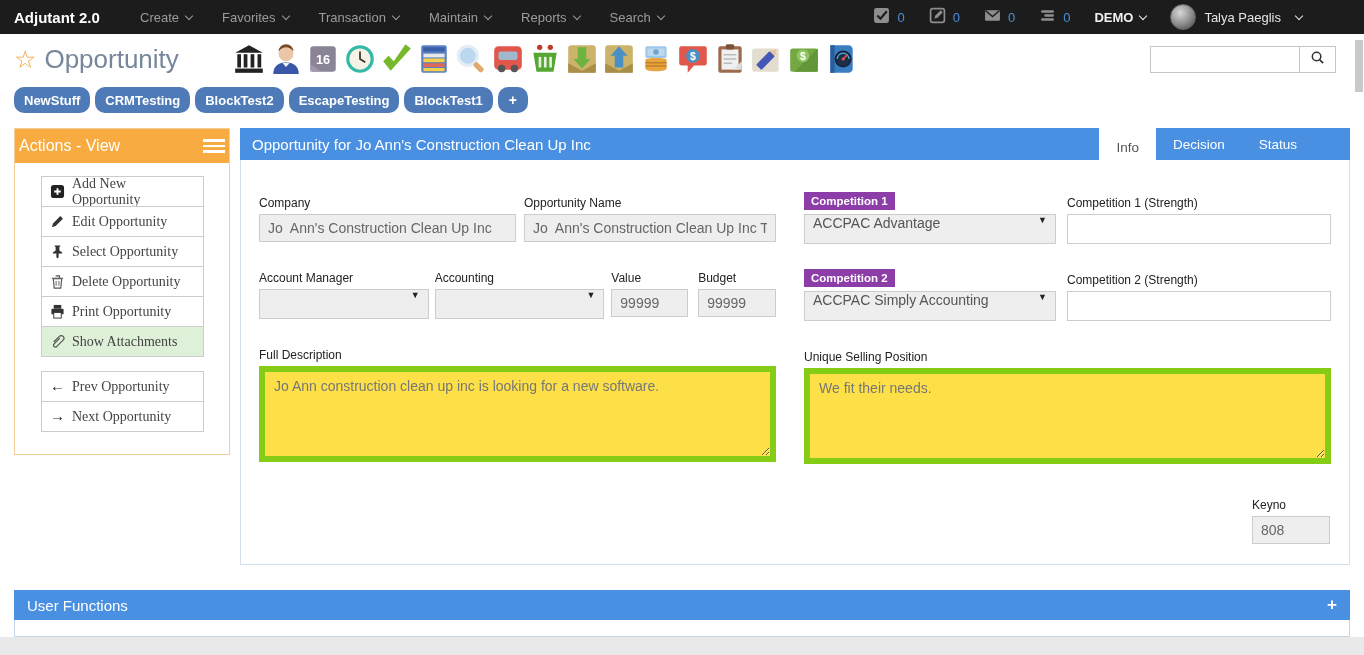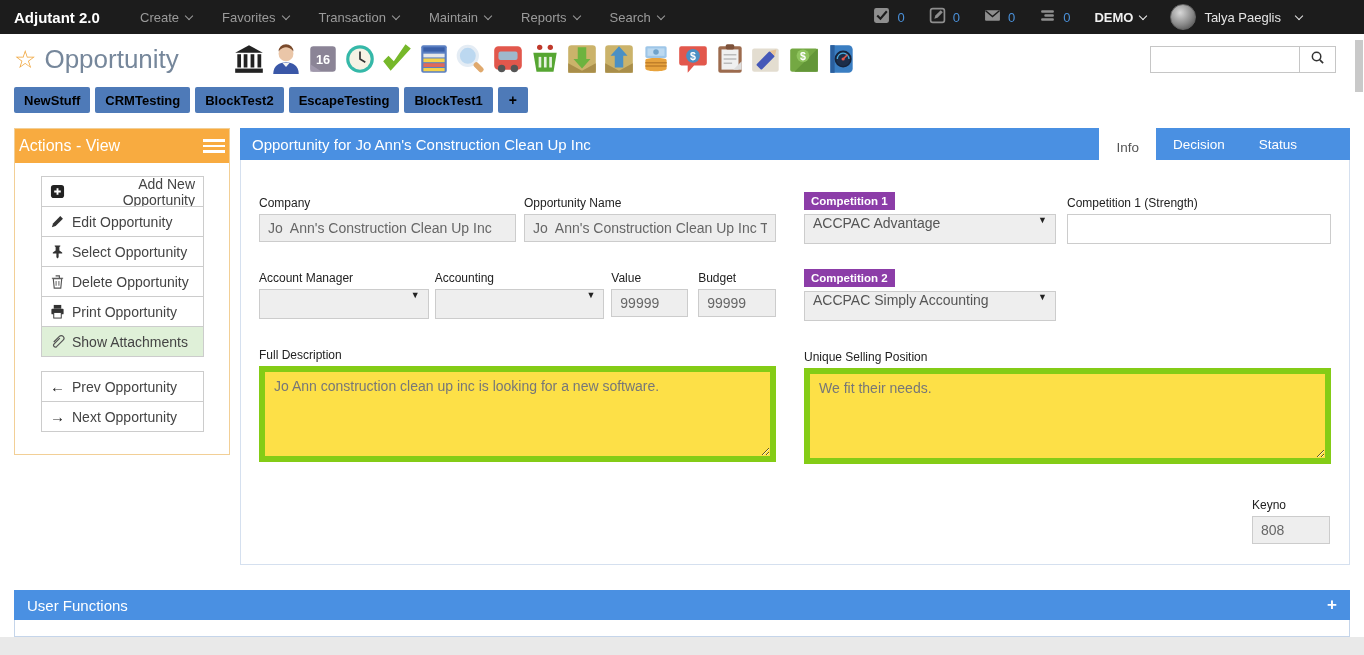--- a/index.html
+++ b/index.html
@@ -29,34 +29,34 @@
   .page-title { font-size:26px; font-weight:400; color:#76879b; }
   .toolbar-icons { display:flex; gap:3px; align-items:center; }
   .ticon { width:34px; height:34px; display:inline-flex; cursor:pointer; }
   .ticon svg { width:100%; height:100%; }
   .search-wrap { margin-left:auto; margin-right:28px; display:flex; }
   .search-input { width:150px; height:27px; border:1px solid #c6c6c6; padding:0 8px; font-size:13px; font-family:inherit; }
   .search-btn { width:36px; height:27px; border:1px solid #c6c6c6; border-left:none; background:#fff; cursor:pointer; display:flex; align-items:center; justify-content:center; }
 
   
   .ws-tabs { padding:3px 0 9px 14px; display:flex; gap:5px; background:#fff; }
-  .ws-tab { background:#4e7ab8; color:#000000; font-size:13px; font-weight:bold; padding:5px 10px; border:none; border-radius:2px; cursor:pointer; font-family:inherit; }
+  .ws-tab { background:#4e7ab8; color:#ffffff; font-size:13px; font-weight:bold; padding:5px 10px; border:none; border-radius:10px; cursor:pointer; font-family:inherit; }
   .ws-add { min-width:30px; font-size:14px; }
 
   
   .content { display:flex; gap:10px; padding:6px 14px 0; background:#fff; align-items:flex-start; }
 
   .sidebar { width:216px; border:1px solid #f2cf96; background:#fff; }
   .side-head { background:#f8ab40; color:#fff; font-size:16px; height:34px; display:flex; align-items:center; padding:0 4px; }
   .hamburger { margin-left:auto; cursor:pointer; display:flex; flex-direction:column; gap:3px; }
   .hamburger i { width:22px; height:2.5px; background:#fff; display:block; }
   .side-body { padding:13px 25px 22px 26px; }
   .btn-group { display:flex; flex-direction:column; }
   .btn-group + .btn-group { margin-top:14px; }
-  .action-btn { border:1px solid #ccc; background:#fff; color:#444; font-size:14px; text-align:right; padding:0 8px; display:flex; align-items:center; gap:7px; cursor:pointer; margin-top:-1px; height:31px; font-family:Liberation Sans, sans-serif; }
+  .action-btn { border:1px solid #ccc; background:#fff; color:#444; font-size:14px; text-align:left; padding:0 8px; display:flex; align-items:center; gap:7px; cursor:pointer; margin-top:-1px; height:31px; font-family:Liberation Serif, serif; }
   .action-btn:first-child { margin-top:0; }
   .action-btn.highlight { background:#dff0d8; }
   .aicon { width:15px; height:15px; display:inline-flex; flex:none; }
   .aicon svg { width:15px; height:15px; }
   .arrow-glyph::before { font-weight:bold; color:#222; font-size:15px; }
   .arrow-left::before { content:"←"; }
   .arrow-right::before { content:"→"; }
 
   
   .panel { flex:1; }
@@ -495,20 +495,26 @@
             </div>
             <div class="frow">
               <div class="field" style="width:252px;">
                 <div class="label-zone">
                     <span class="badge">Competition 2</span>
                   </div>
                 <div class="sel">
                     <span>ACCPAC Simply Accounting</span>
                   </div>
               </div>
+              <div class="field" style="flex:1; margin-left:11px;">
+                <div class="label-zone">
+                    <label class="flabel">Competition 2 (Strength)</label>
+                  </div>
+                <input class="white-input" style="">
+              </div>
             </div>
             <div class="field">
               <div class="label-zone">
                   <label class="flabel">Unique Selling Position</label>
                 </div>
               <textarea class="ta" readonly="" style="">We fit their needs.</textarea>
             </div>
           </div>
         </div>
 

